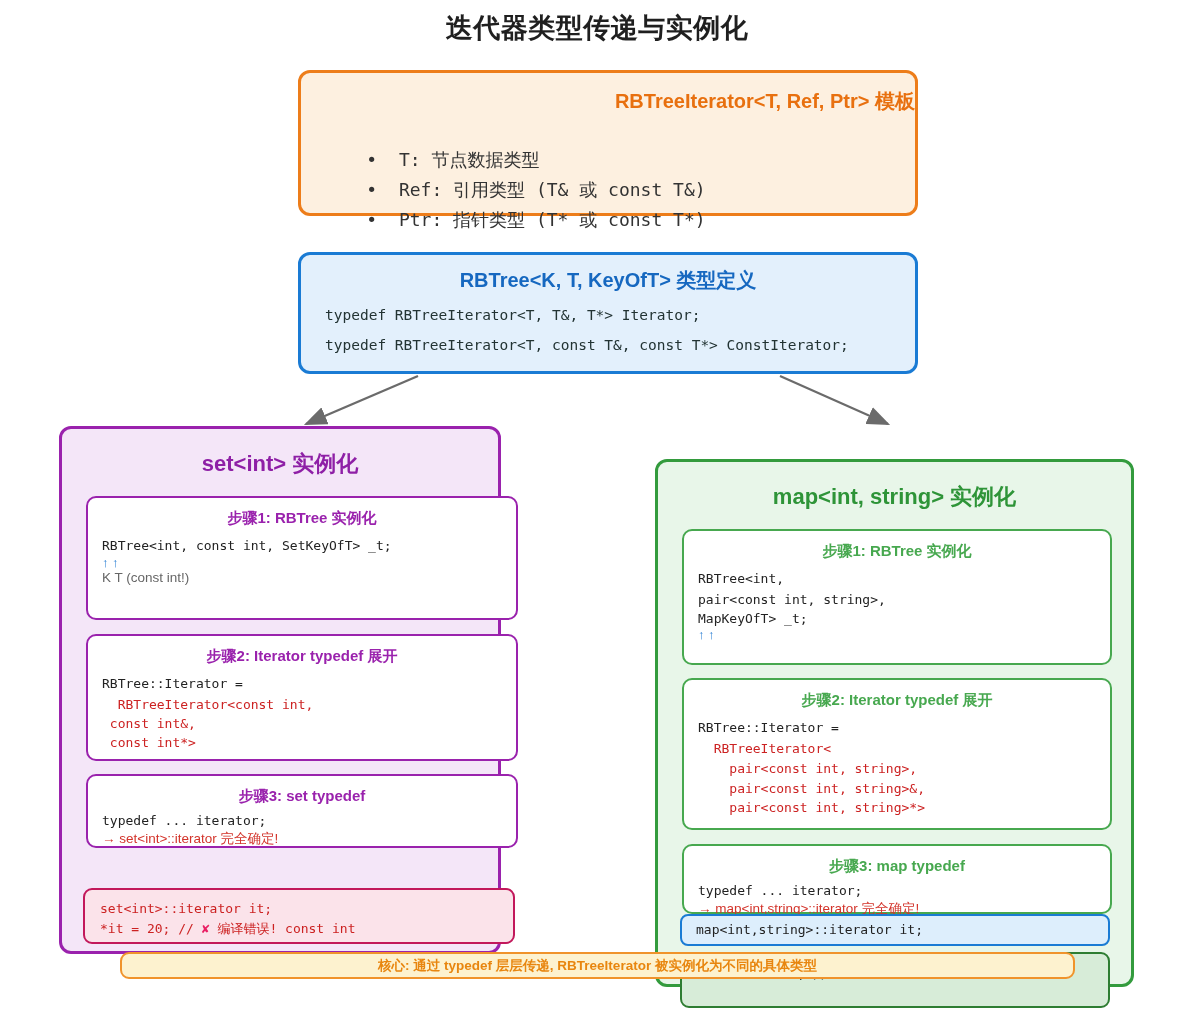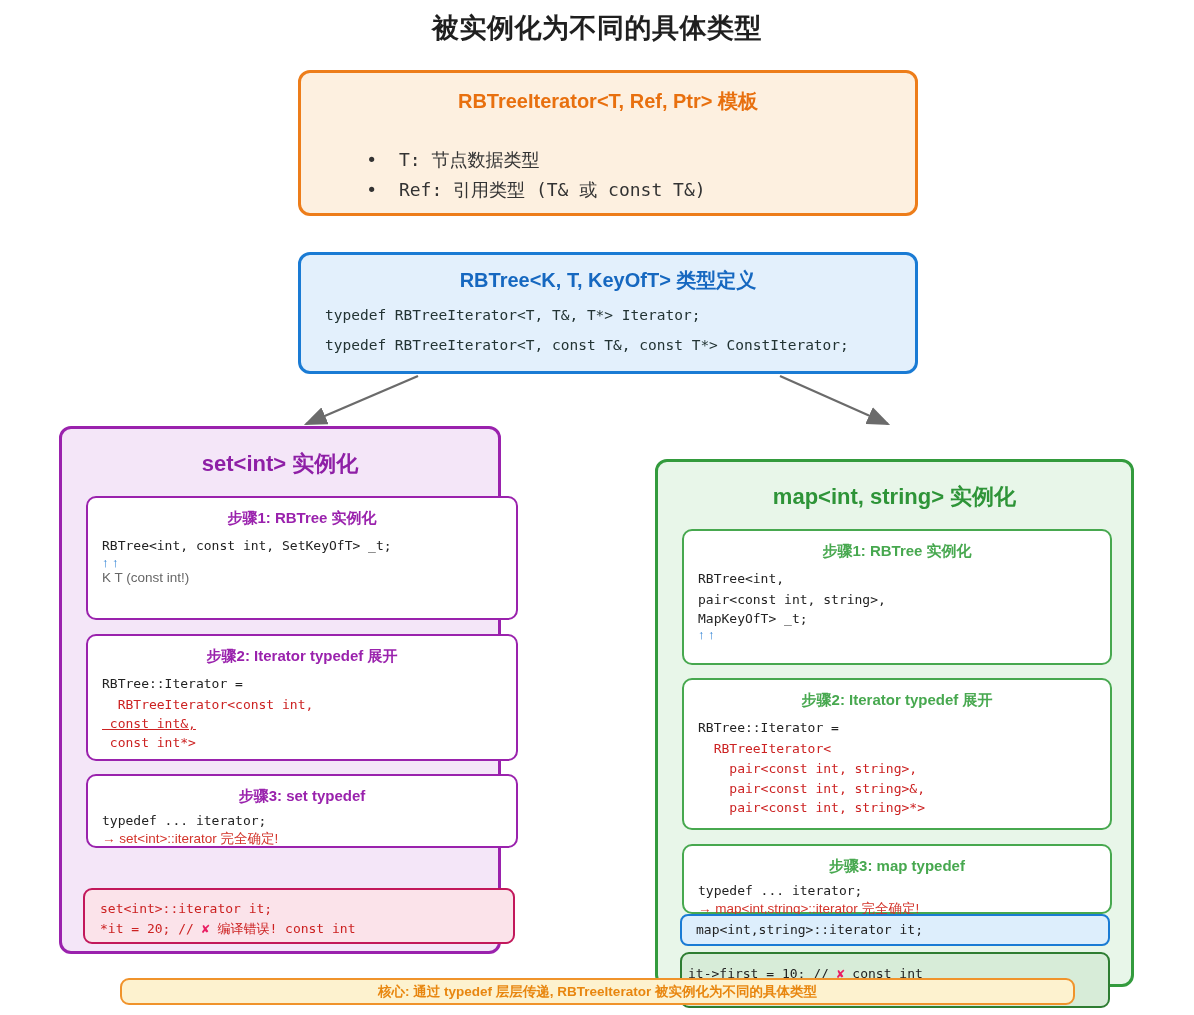--- a/index.html
+++ b/index.html
@@ -16,21 +16,21 @@
     left:0;top:10px;width:1194px;text-align:center;
     font-size:27px;font-weight:bold;color:#1f1f1f;letter-spacing:.5px;
   }
 
   
   #tpl-box{
     left:298px;top:70px;width:620px;height:146px;
     background:#fdf0e0;border:3px solid #ed7d1a;border-radius:12px;
   }
   #tpl-title{
-    left:0;top:15px;width:100%;text-align:center;
+    left:0;top:15px;width:100%;text-align:right;
     font-size:20px;font-weight:bold;color:#e8700f;
   }
   .tpl-li{
     left:22px;font-size:18px;color:#333;white-space:pre;
   }
   .tpl-li .bullet{color:#333;}
 
   
   #rb-box{
     left:298px;top:252px;width:620px;height:122px;
@@ -103,49 +103,52 @@
     background:#d7ecd8;border:2px solid #2e7d32;border-radius:9px;
   }
   #map-err .l{
     font-family:"DejaVu Sans Mono","Liberation Mono",monospace;
     font-size:13px;color:#222;white-space:pre;padding-left:6px;padding-top:12px;
   }
   .xmark{color:#e91e63;font-weight:bold;}
 
   
   #footer{
-    left:120px;top:978px;width:955px;height:27px;
+    left:120px;top:952px;width:955px;height:27px;
     background:#fdf2cf;border:2px solid #f0932b;border-radius:9px;
     display:flex;align-items:center;justify-content:center;
   }
   #footer-text{font-size:13.5px;font-weight:bold;color:#e8860f;white-space:pre;}
 </style>
 </head>
 <body>
 
-<div class="abs" id="title">被实例化为不同的具体类型</div>
+<div class="abs" id="title">迭代器类型传递与实例化</div>
 
 <svg class="abs" id="arrows">
   <defs>
     <marker id="ah" markerWidth="10" markerHeight="8" refX="9" refY="4" orient="auto">
       <path d="M0,0 L10,4 L0,8 z" fill="#6b6b6b"></path>
     </marker>
   </defs>
   <line x1="418" y1="376" x2="306" y2="424" stroke="#6b6b6b" stroke-width="2.3" marker-end="url(#ah)"></line>
   <line x1="780" y1="376" x2="888" y2="424" stroke="#6b6b6b" stroke-width="2.3" marker-end="url(#ah)"></line>
 </svg>
 
 <div class="abs" id="tpl-box">
   <div class="abs" id="tpl-title">RBTreeIterator&lt;T, Ref, Ptr&gt; 模板</div>
   <div class="abs tpl-li mono" style="top:54px;">
     <span class="bullet">•&nbsp;&nbsp;</span><span>T: 节点数据类型</span>
   </div>
   <div class="abs tpl-li mono" style="top:84px;">
     <span class="bullet">•&nbsp;&nbsp;</span><span>Ref: 引用类型 (T&amp; 或 const T&amp;)</span>
   </div>
+  <div class="abs tpl-li mono" style="top:114px;">
+    <span class="bullet">•&nbsp;&nbsp;</span><span>Ptr: 指针类型 (T* 或 const T*)</span>
+  </div>
 </div>
 
 <div class="abs" id="rb-box">
   <div class="abs" id="rb-title">RBTree&lt;K, T, KeyOfT&gt; 类型定义</div>
   <div class="abs rb-line mono" style="top:52px;">typedef RBTreeIterator&lt;T, T&amp;, T*&gt; Iterator;</div>
   <div class="abs rb-line mono" style="top:82px;">typedef RBTreeIterator&lt;T, const T&amp;, const T*&gt; ConstIterator;</div>
 </div>
 
 <div class="abs" id="set-panel">
   <div class="abs" id="set-head">set&lt;int&gt; 实例化</div>
@@ -154,21 +157,21 @@
     <div class="step-title">步骤1: RBTree 实例化</div>
     <div class="code">RBTree&lt;int, const int, SetKeyOfT&gt; _t;</div>
     <div class="uparrows">↑ ↑</div>
     <div class="note-gray">K T (const int!)</div>
   </div>
 
   <div class="abs step purple" style="left:24px;top:205px;width:432px;height:127px;">
     <div class="step-title">步骤2: Iterator typedef 展开</div>
     <div class="code">RBTree::Iterator =</div>
     <div class="code red">  RBTreeIterator&lt;const int,</div>
-    <div class="code red" style="line-height:1.45;text-decoration:underline;"> const int&amp;,</div>
+    <div class="code red" style="line-height:1.45;"> const int&amp;,</div>
     <div class="code red" style="line-height:1.45;"> const int*&gt;</div>
   </div>
 
   <div class="abs step purple" style="left:24px;top:345px;width:432px;height:74px;">
     <div class="step-title">步骤3: set typedef</div>
     <div class="code" style="line-height:1.3;">typedef ... iterator;</div>
     <div class="note-red">→ set&lt;int&gt;::iterator 完全确定!</div>
   </div>
 </div>
 

